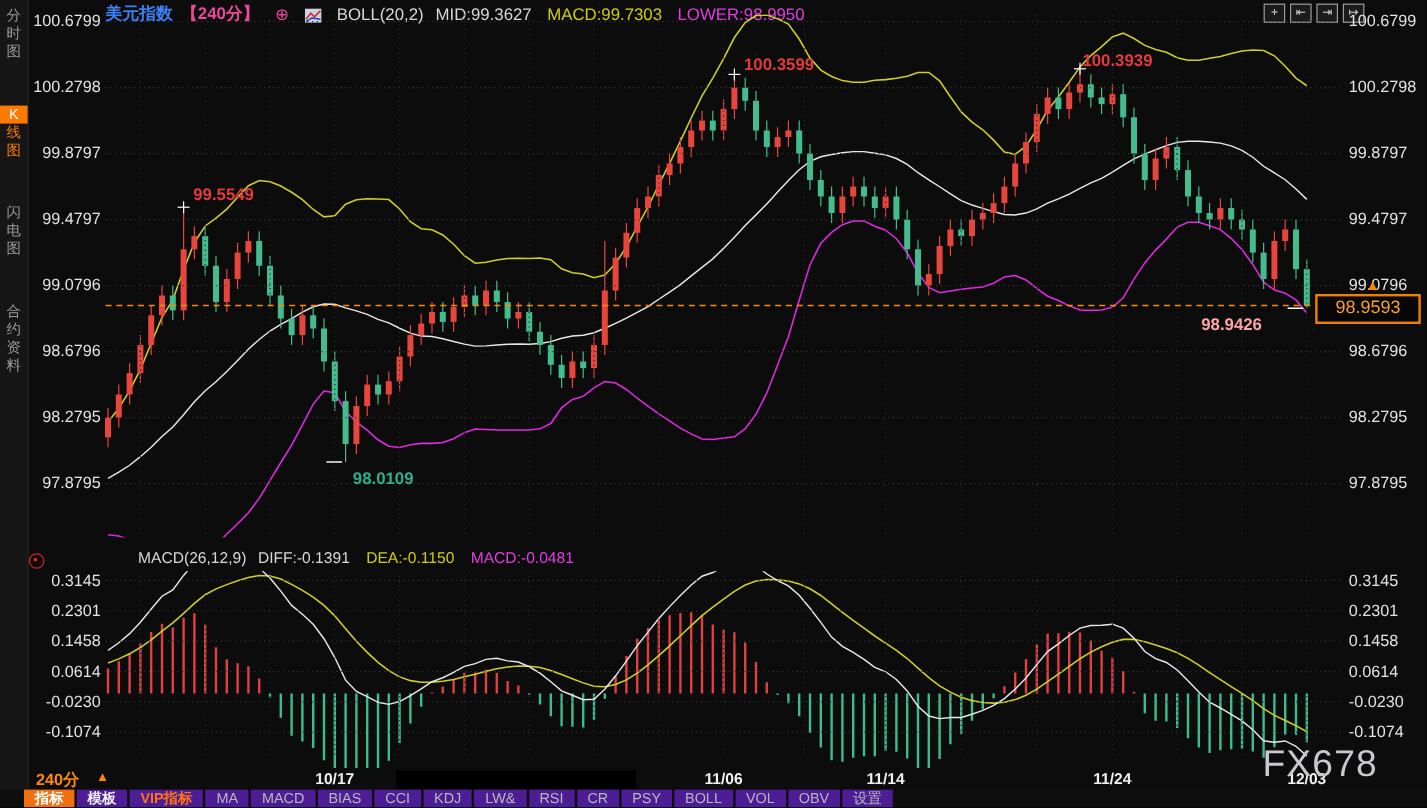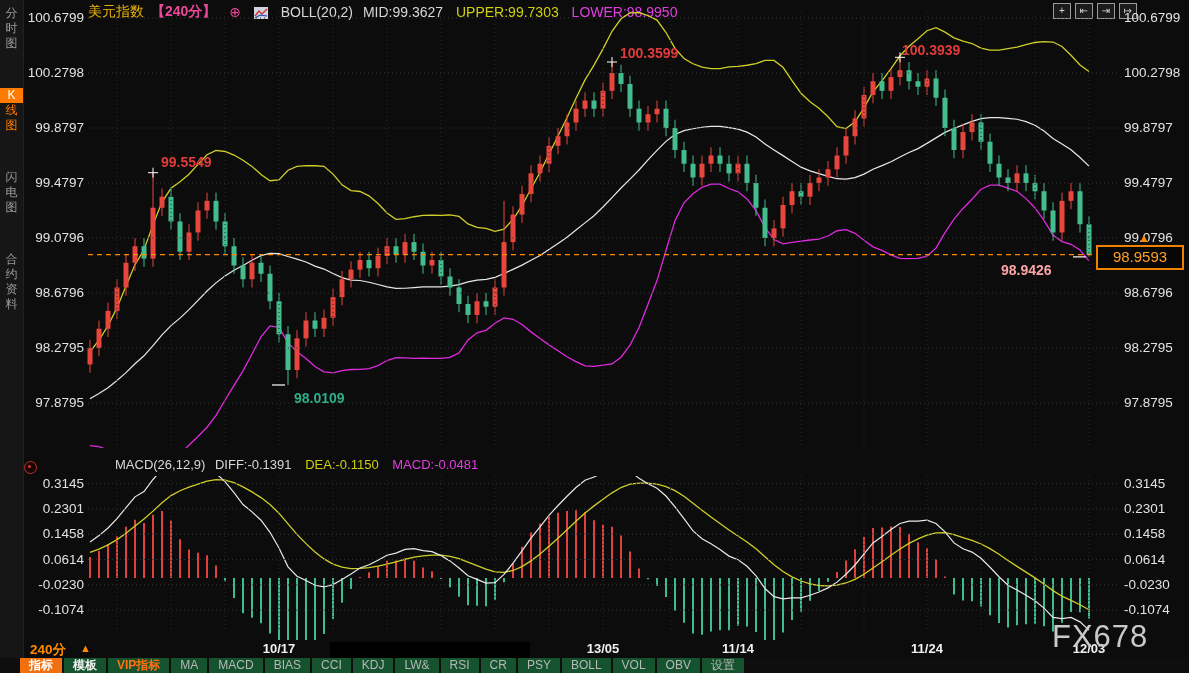--- a/index.html
+++ b/index.html
@@ -7,21 +7,21 @@
        font-family:"Liberation Sans","DejaVu Sans",sans-serif;color:#ddd;}
   
   #sidebar{position:absolute;left:0;top:0;width:23px;height:658px;background:#161616;border-right:1px solid #222;}
   .side-tab{position:absolute;left:0;width:23px;cursor:pointer;}
   .side-tab span{display:block;width:100%;text-align:center;font-size:12px;line-height:15px;color:#9b9b9b;}
   .side-tab.active span{color:#ff7a00;}
   .side-tab.active span.khl{background:#ff7a00;color:#fff;}
   
   #header{position:absolute;left:88px;top:3px;height:18px;white-space:nowrap;font-size:14px;}
   #header span{margin-right:9px;vertical-align:middle;}
-  .t-white{color:#eab308;font-weight:normal;margin-top:24px;}
+  .t-white{color:#3b82f6;font-weight:bold;margin-top:24px;}
   .t-orange{color:#ec4899;font-weight:bold;}
   .t-plain{color:#d8d8d8;font-weight:normal;}
   .t-yellow{color:#cfcf10;}
   .t-magenta{color:#e23ee2;}
   #win-controls{position:absolute;right:52px;top:3px;display:flex;gap:4px;}
   .wicon{width:16px;height:14px;border:1px solid #9a9a9a;background:#1b1b1b;color:#d5d5d5;
          font-size:10px;line-height:13px;text-align:center;cursor:pointer;}
   
   #chart-svg{position:absolute;left:0;top:0;}
   
@@ -42,21 +42,21 @@
   
   #period-label{position:absolute;left:30px;top:641px;font-size:13.5px;font-weight:bold;color:#ff8a00;}
   #period-arrow{position:absolute;left:80px;top:642px;font-size:11px;color:#ff8a00;}
   #tl-blackout{position:absolute;left:330px;top:642px;width:200px;height:16px;background:#000;}
   
   #watermark{position:absolute;left:1052px;top:619px;font-size:31px;letter-spacing:1px;color:#c9c9cd;
              pointer-events:none;}
   
   #toolbar{position:absolute;left:0;bottom:0;width:1189px;height:15px;background:#0e0e0e;display:flex;
            padding-left:20px;box-sizing:border-box;gap:2px;margin-top:44px;}
-  .tb-btn{height:15px;line-height:15px;padding:0 9px;background:#14532d;color:#b8b8b8;font-size:12px;
+  .tb-btn{height:15px;line-height:15px;padding:0 9px;background:#4c1d95;color:#b8b8b8;font-size:12px;
           cursor:pointer;white-space:nowrap;}
   .tb-btn.active{background:#f07010;color:#fff;font-weight:bold;}
   .tb-btn.bold{color:#f2f2f2;font-weight:bold;}
   .tb-btn.vip{color:#ff7211;font-weight:bold;}
 </style>
 </head>
 <body>
 
 <div id="app">
 
@@ -90,21 +90,21 @@
     <span class="t-orange" style="font-weight:normal;">⊕</span>
     <span style="display:inline-block;width:14px;height:12px;">
       <svg width="14" height="12">
           <rect x="0" y="0" width="14" height="12" fill="#cdd6e0"></rect>
           <polyline points="1,9 5,4 8,7 13,2" stroke="#d03030" stroke-width="1.4" fill="none"></polyline>
           <polyline points="1,11 6,8 13,9" stroke="#2040c0" stroke-width="1.2" fill="none"></polyline>
         </svg>
     </span>
     <span class="t-plain" style="margin-right:6px;">BOLL(20,2)</span>
     <span class="t-plain">MID:99.3627</span>
-    <span class="t-yellow">UPPER:99.7303</span>
+    <span class="t-yellow">MACD:99.7303</span>
     <span class="t-magenta">LOWER:98.9950</span>
   </div>
 
   <div id="win-controls">
       <div class="wicon">+</div>
       <div class="wicon">⇤</div>
       <div class="wicon">⇥</div>
       <div class="wicon">↦</div>
     </div>
 
@@ -547,21 +547,21 @@
       <div class="axlab left" style="left: 24px; top: 526.26px;">0.1458</div>
       <div class="axlab" style="left: 1124px; top: 526.26px;">0.1458</div>
       <div class="axlab left" style="left: 24px; top: 551.58px;">0.0614</div>
       <div class="axlab" style="left: 1124px; top: 551.58px;">0.0614</div>
       <div class="axlab left" style="left: 24px; top: 576.9px;">-0.0230</div>
       <div class="axlab" style="left: 1124px; top: 576.9px;">-0.0230</div>
       <div class="axlab left" style="left: 24px; top: 602.22px;">-0.1074</div>
       <div class="axlab" style="left: 1124px; top: 602.22px;">-0.1074</div>
       <div class="datelab" style="left: 87px; margin-top: 36px;">10/08</div>
       <div class="datelab" style="left: 249px;">10/17</div>
-      <div class="datelab" style="left: 573px;">13/05</div>
+      <div class="datelab" style="left: 573px;">11/06</div>
       <div class="datelab" style="left: 708px;">11/14</div>
       <div class="datelab" style="left: 897px;">11/24</div>
       <div class="datelab" style="left: 1059px;">12/03</div>
       <div class="anno" style="left: 161px; top: 153.688px; color: rgb(226, 59, 59);">99.5549</div>
       <div class="anno" style="left: 620px; top: 45px; color: rgb(226, 59, 59);">100.3599</div>
       <div class="anno" style="left: 902px; top: 42.325px; color: rgb(226, 59, 59);">100.3939</div>
       <div class="anno" style="left: 294px; top: 389.987px; color: rgb(47, 174, 136);">98.0109</div>
       <div class="anno" style="left: 1001px; top: 261.879px; color: #fca5a5;">98.9426</div>
     </div>
 

